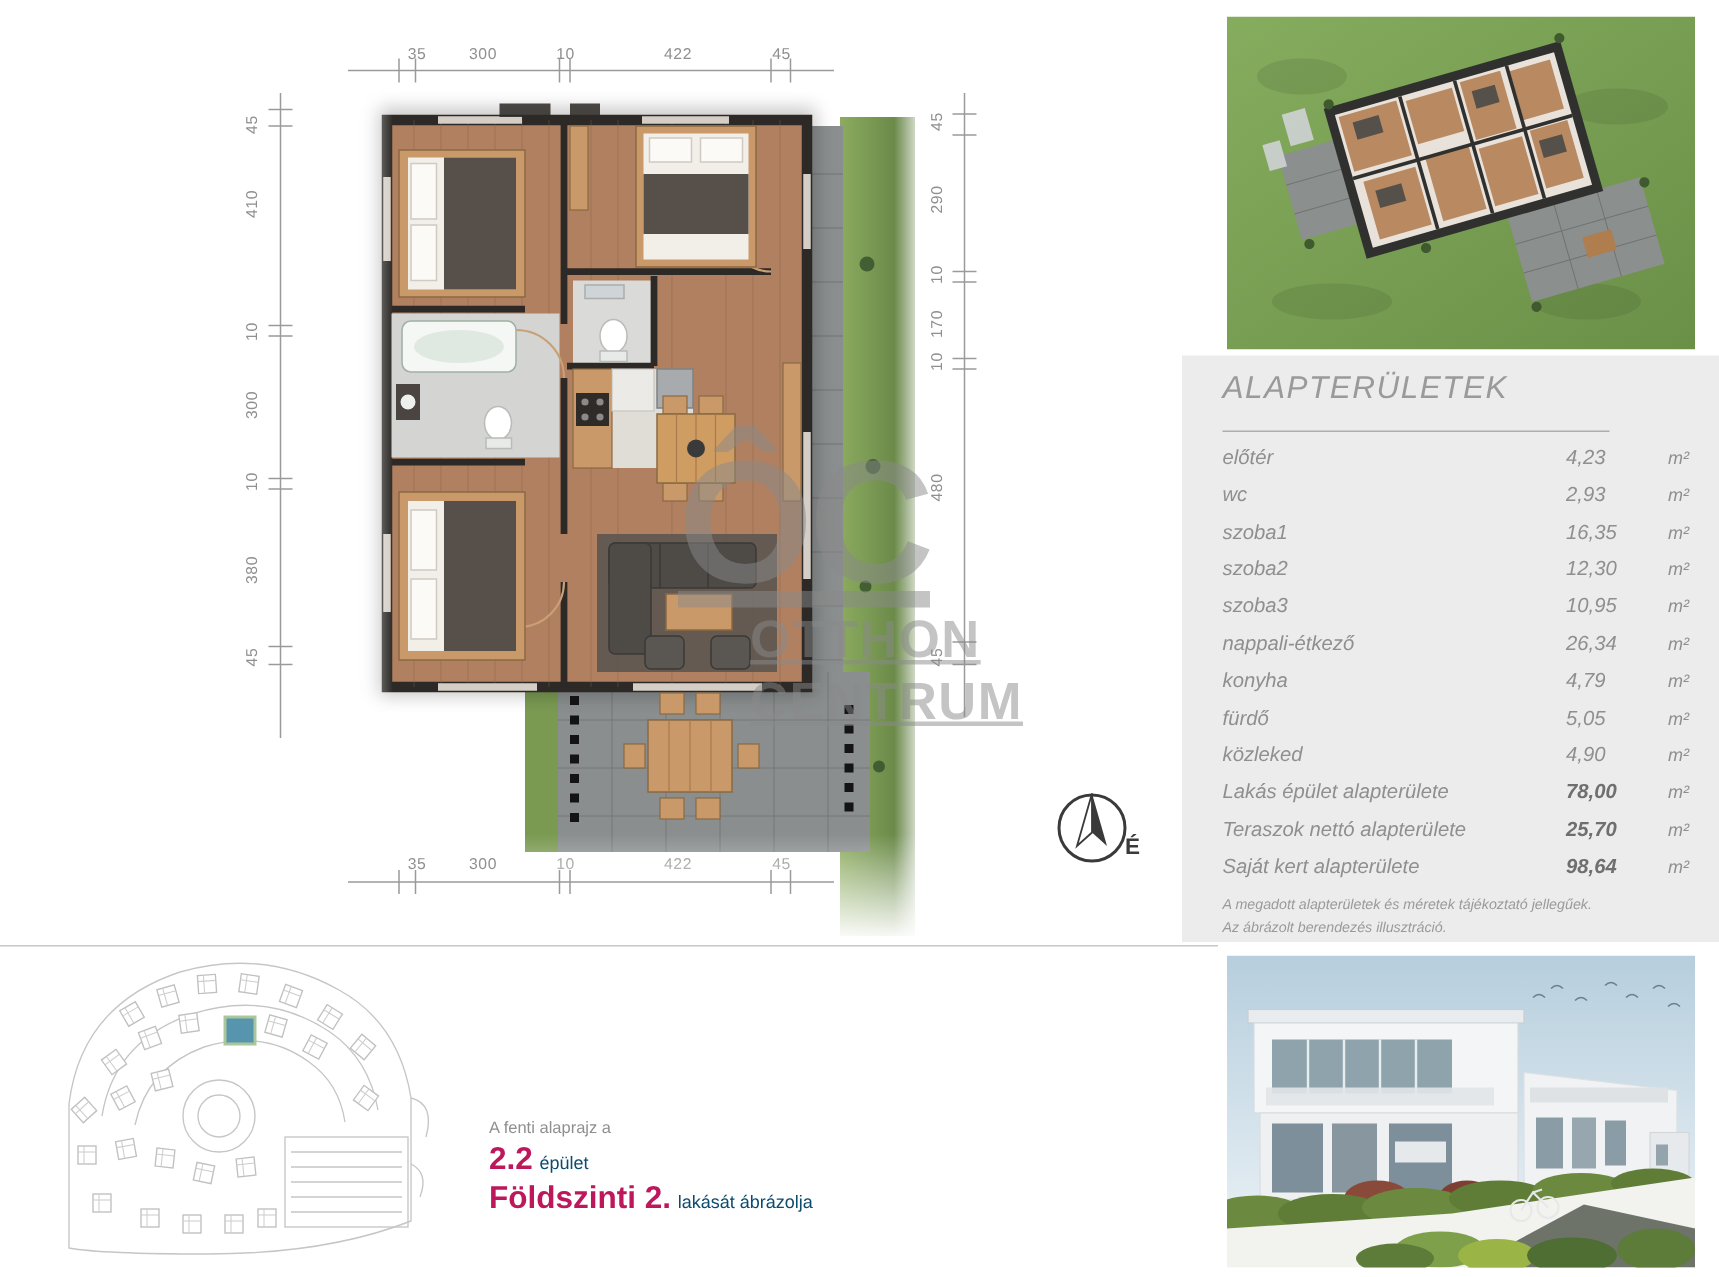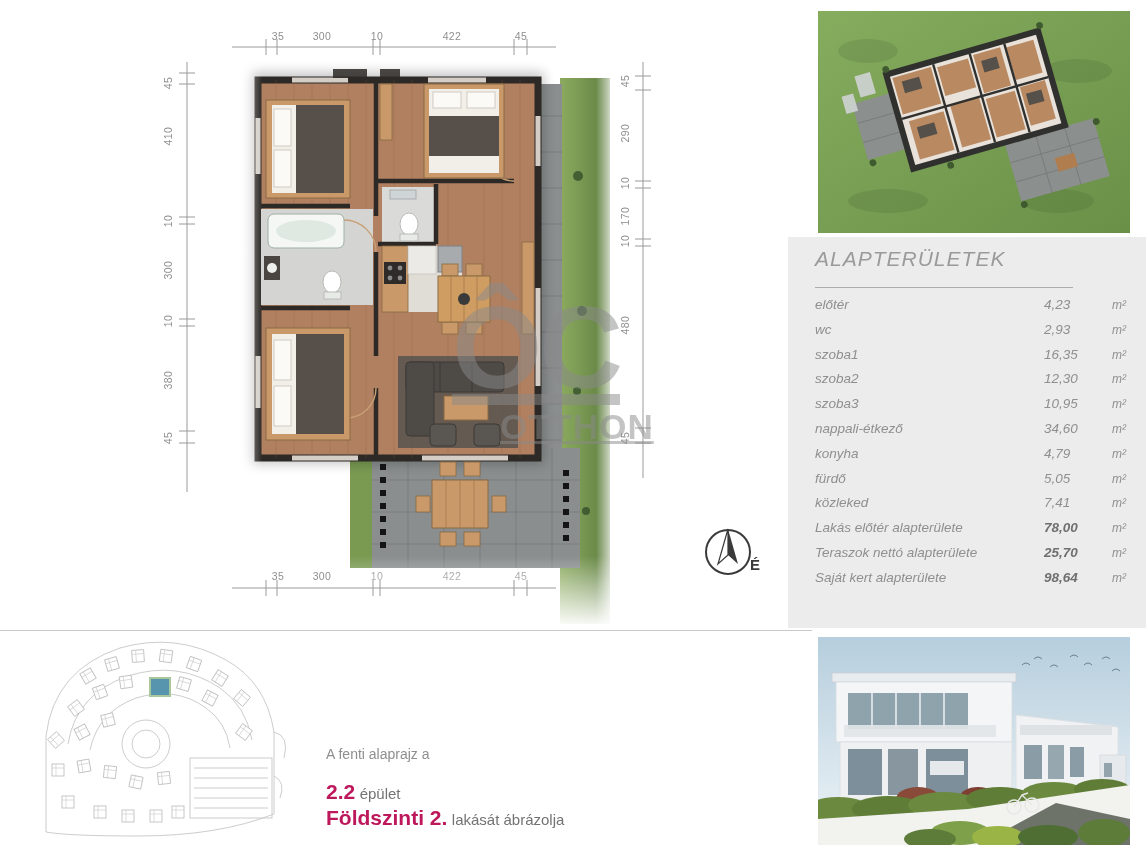--- a/index.html
+++ b/index.html
@@ -9,23 +9,23 @@
   .dim-label{position:absolute;width:44px;text-align:center;font-size:10.5px;
              color:#8f8f8f;letter-spacing:.4px;}
   .dim-label.v{transform:rotate(-90deg);}
   
   .watermark{position:absolute;left:452px;top:293px;width:200px;color:#8a8a8a;
              opacity:.5;z-index:5;pointer-events:none;line-height:1;text-decoration:underline;}
   .watermark .mono{font-size:116px;font-weight:bold;letter-spacing:-3px;line-height:.95;}
   .watermark .wm-line{font-size:35px;font-weight:bold;letter-spacing:1px;margin-top:6px;margin-left:48px;}
   
   .caption{position:absolute;left:326px;top:746px;color:#8f8f8f;}
-  .caption .intro{font-size:14px;margin-bottom:18px;}
+  .caption .intro{font-size:11px;margin-bottom:3px;}
   .caption .big{font-size:21px;font-weight:bold;color:#be185d;}
-  .caption .small{font-size:15px;color:#737373;}
+  .caption .small{font-size:12px;color:#0c4a6e;}
   .caption .row{margin-bottom:2px;}
   
   .render-box{position:absolute;left:818px;top:11px;width:312px;height:222px;}
   .areas-panel{position:absolute;left:788px;top:237px;width:360px;height:391px;
                background:#ececec;font-style:italic;}
   .areas-title{position:absolute;left:27px;top:10px;font-size:21px;color:#9a9a9a;
                letter-spacing:1px;}
   .areas-rule{position:absolute;left:27px;top:50px;width:258px;border-top:1px solid #adadad;}
   .areas-rows{position:absolute;left:27px;right:22px;top:60px;}
   .arow{display:flex;align-items:baseline;height:24.8px;font-size:13.5px;color:#8f8f8f;}
@@ -340,20 +340,21 @@
     </g>
 
     <rect x="0" y="0" width="32" height="572" fill="url(#fadeL)"></rect>
     <rect x="366" y="0" width="20" height="572" fill="url(#fadeR)"></rect>
     <rect x="116" y="500" width="270" height="72" fill="url(#fadeB)"></rect>
   </svg>
 
   <div class="watermark">
     <div class="mono">ÔC</div>
     <div class="wm-line">OTTHON</div>
+    <div class="wm-line">CENTRUM</div>
   </div>
 
   <svg class="compass" viewBox="0 0 64 64">
     <circle cx="28" cy="28" r="22" fill="none" stroke="#3a3a3a" stroke-width="2"></circle>
     <polygon points="28,5 38,40 28,31" fill="#3a3a3a"></polygon>
     <polygon points="28,5 18,40 28,31" fill="#ffffff" stroke="#3a3a3a" stroke-width="1.2"></polygon>
   </svg>
   <span class="compass-label">É</span>
 
   <div class="divider"></div>
@@ -510,53 +511,57 @@
         <span class="val">12,30</span>
         <span class="unit">m²</span>
       </div>
       <div class="arow">
         <span class="lbl">szoba3</span>
         <span class="val">10,95</span>
         <span class="unit">m²</span>
       </div>
       <div class="arow">
         <span class="lbl">nappali-étkező</span>
-        <span class="val">34,60</span>
+        <span class="val">26,34</span>
         <span class="unit">m²</span>
       </div>
       <div class="arow">
         <span class="lbl">konyha</span>
         <span class="val">4,79</span>
         <span class="unit">m²</span>
       </div>
       <div class="arow">
         <span class="lbl">fürdő</span>
         <span class="val">5,05</span>
         <span class="unit">m²</span>
       </div>
       <div class="arow">
         <span class="lbl">közleked</span>
-        <span class="val">7,41</span>
+        <span class="val">4,90</span>
         <span class="unit">m²</span>
       </div>
       <div class="arow total">
-        <span class="lbl">Lakás előtér alapterülete</span>
+        <span class="lbl">Lakás épület alapterülete</span>
         <span class="val">78,00</span>
         <span class="unit">m²</span>
       </div>
       <div class="arow total">
         <span class="lbl">Teraszok nettó alapterülete</span>
         <span class="val">25,70</span>
         <span class="unit">m²</span>
       </div>
       <div class="arow total">
         <span class="lbl">Saját kert alapterülete</span>
         <span class="val">98,64</span>
         <span class="unit">m²</span>
       </div>
+    </div>
+    <div class="areas-notes">
+      <div>A megadott alapterületek és méretek tájékoztató jellegűek.</div>
+      <div>Az ábrázolt berendezés illusztráció.</div>
     </div>
   </div>
 
   <svg class="photo-box" viewBox="0 0 312 208">
     <defs>
       <linearGradient id="skyG" x1="0" y1="0" x2="0" y2="1">
         <stop offset="0" stop-color="#b6cedd"></stop>
           <stop offset="1" stop-color="#eef4f8"></stop>
       </linearGradient>
     </defs>

